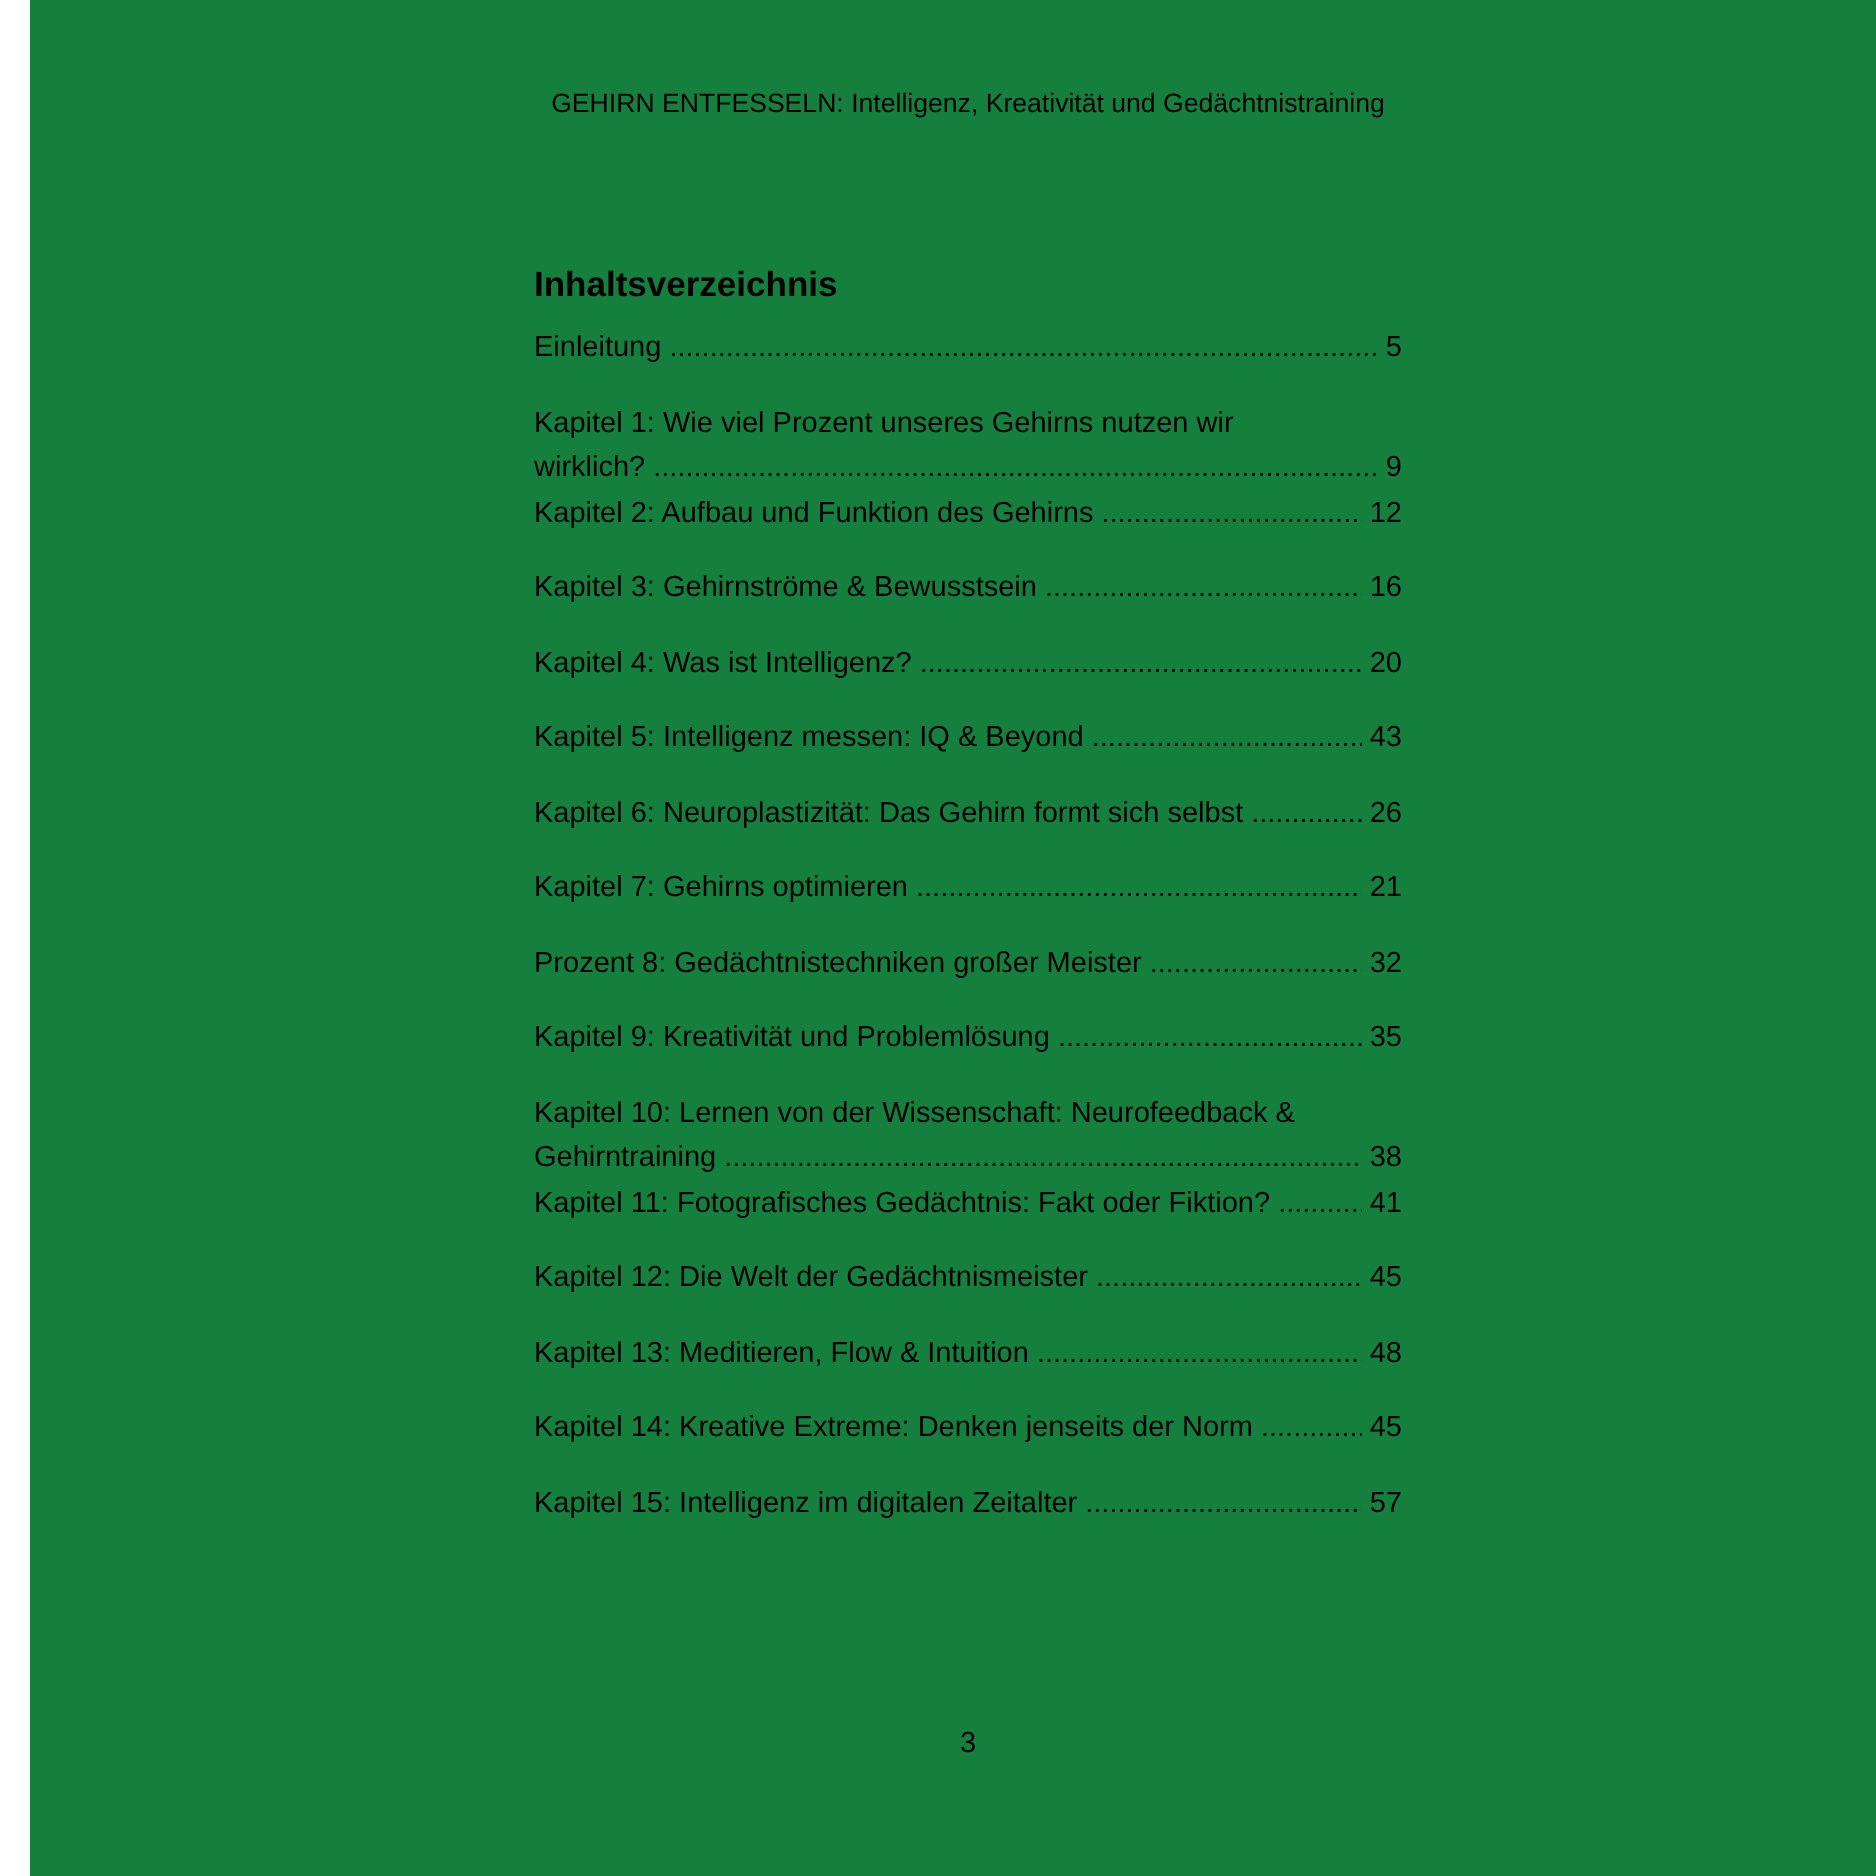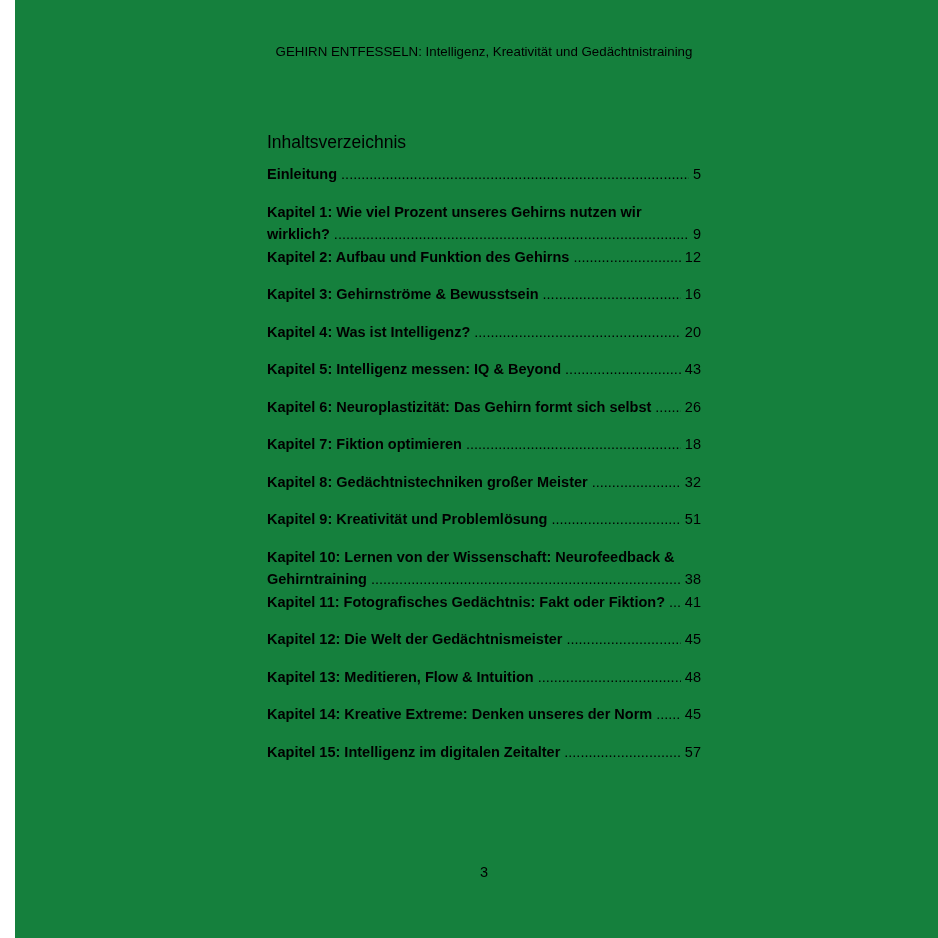--- a/index.html
+++ b/index.html
@@ -22,33 +22,33 @@
     color: #000000;
   }
   .content {
     width: 434px;
     margin: 0 auto;
   }
   .toc-title {
     margin-top: 69px;
     margin-bottom: 8px;
     font-size: 17.5px;
-    font-weight: normal;
+    font-weight: bold;
     line-height: 26px;
   }
   .toc { font-size: 14.5px; }
   .toc-entry { margin-bottom: 15px; }
   .toc-entry.no-gap { margin-bottom: 0; }
   .toc-line {
     display: flex;
     align-items: baseline;
     line-height: 22.5px;
     white-space: nowrap;
   }
-  .toc-label { flex: 0 0 auto; font-weight: bold; }
+  .toc-label { flex: 0 0 auto; }
   .toc-leader {
     flex: 1 1 auto;
     overflow: hidden;
     white-space: nowrap;
     margin-left: 4px;
     min-width: 8px;
   }
   .toc-pagenum {
     flex: 0 0 auto;
     margin-left: 4px;
@@ -130,39 +130,39 @@
       <div class="toc-entry">
         <div class="toc-line">
           <span class="toc-label">Kapitel 6: Neuroplastizität: Das Gehirn formt sich selbst</span>
           <span class="toc-leader">....................................................................................................................................................................................</span>
           <span class="toc-pagenum">26</span>
         </div>
       </div>
 
       <div class="toc-entry">
         <div class="toc-line">
-          <span class="toc-label">Kapitel 7: Fiktion optimieren</span>
-          <span class="toc-leader">....................................................................................................................................................................................</span>
-          <span class="toc-pagenum">18</span>
-        </div>
-      </div>
-
-      <div class="toc-entry">
-        <div class="toc-line">
-          <span class="toc-label">Kapitel 8: Gedächtnistechniken großer Meister</span>
+          <span class="toc-label">Kapitel 7: Gehirns optimieren</span>
+          <span class="toc-leader">....................................................................................................................................................................................</span>
+          <span class="toc-pagenum">21</span>
+        </div>
+      </div>
+
+      <div class="toc-entry">
+        <div class="toc-line">
+          <span class="toc-label">Prozent 8: Gedächtnistechniken großer Meister</span>
           <span class="toc-leader">....................................................................................................................................................................................</span>
           <span class="toc-pagenum">32</span>
         </div>
       </div>
 
       <div class="toc-entry">
         <div class="toc-line">
           <span class="toc-label">Kapitel 9: Kreativität und Problemlösung</span>
           <span class="toc-leader">....................................................................................................................................................................................</span>
-          <span class="toc-pagenum">51</span>
+          <span class="toc-pagenum">35</span>
         </div>
       </div>
 
       <div class="toc-entry no-gap">
         <div class="toc-line">
           <span class="toc-label">Kapitel 10: Lernen von der Wissenschaft: Neurofeedback &amp;</span>
         </div>
         <div class="toc-line">
           <span class="toc-label">Gehirntraining</span>
           <span class="toc-leader">....................................................................................................................................................................................</span>
@@ -189,21 +189,21 @@
       <div class="toc-entry">
         <div class="toc-line">
           <span class="toc-label">Kapitel 13: Meditieren, Flow &amp; Intuition</span>
           <span class="toc-leader">....................................................................................................................................................................................</span>
           <span class="toc-pagenum">48</span>
         </div>
       </div>
 
       <div class="toc-entry">
         <div class="toc-line">
-          <span class="toc-label">Kapitel 14: Kreative Extreme: Denken unseres der Norm</span>
+          <span class="toc-label">Kapitel 14: Kreative Extreme: Denken jenseits der Norm</span>
           <span class="toc-leader">....................................................................................................................................................................................</span>
           <span class="toc-pagenum">45</span>
         </div>
       </div>
 
       <div class="toc-entry">
         <div class="toc-line">
           <span class="toc-label">Kapitel 15: Intelligenz im digitalen Zeitalter</span>
           <span class="toc-leader">....................................................................................................................................................................................</span>
           <span class="toc-pagenum">57</span>

